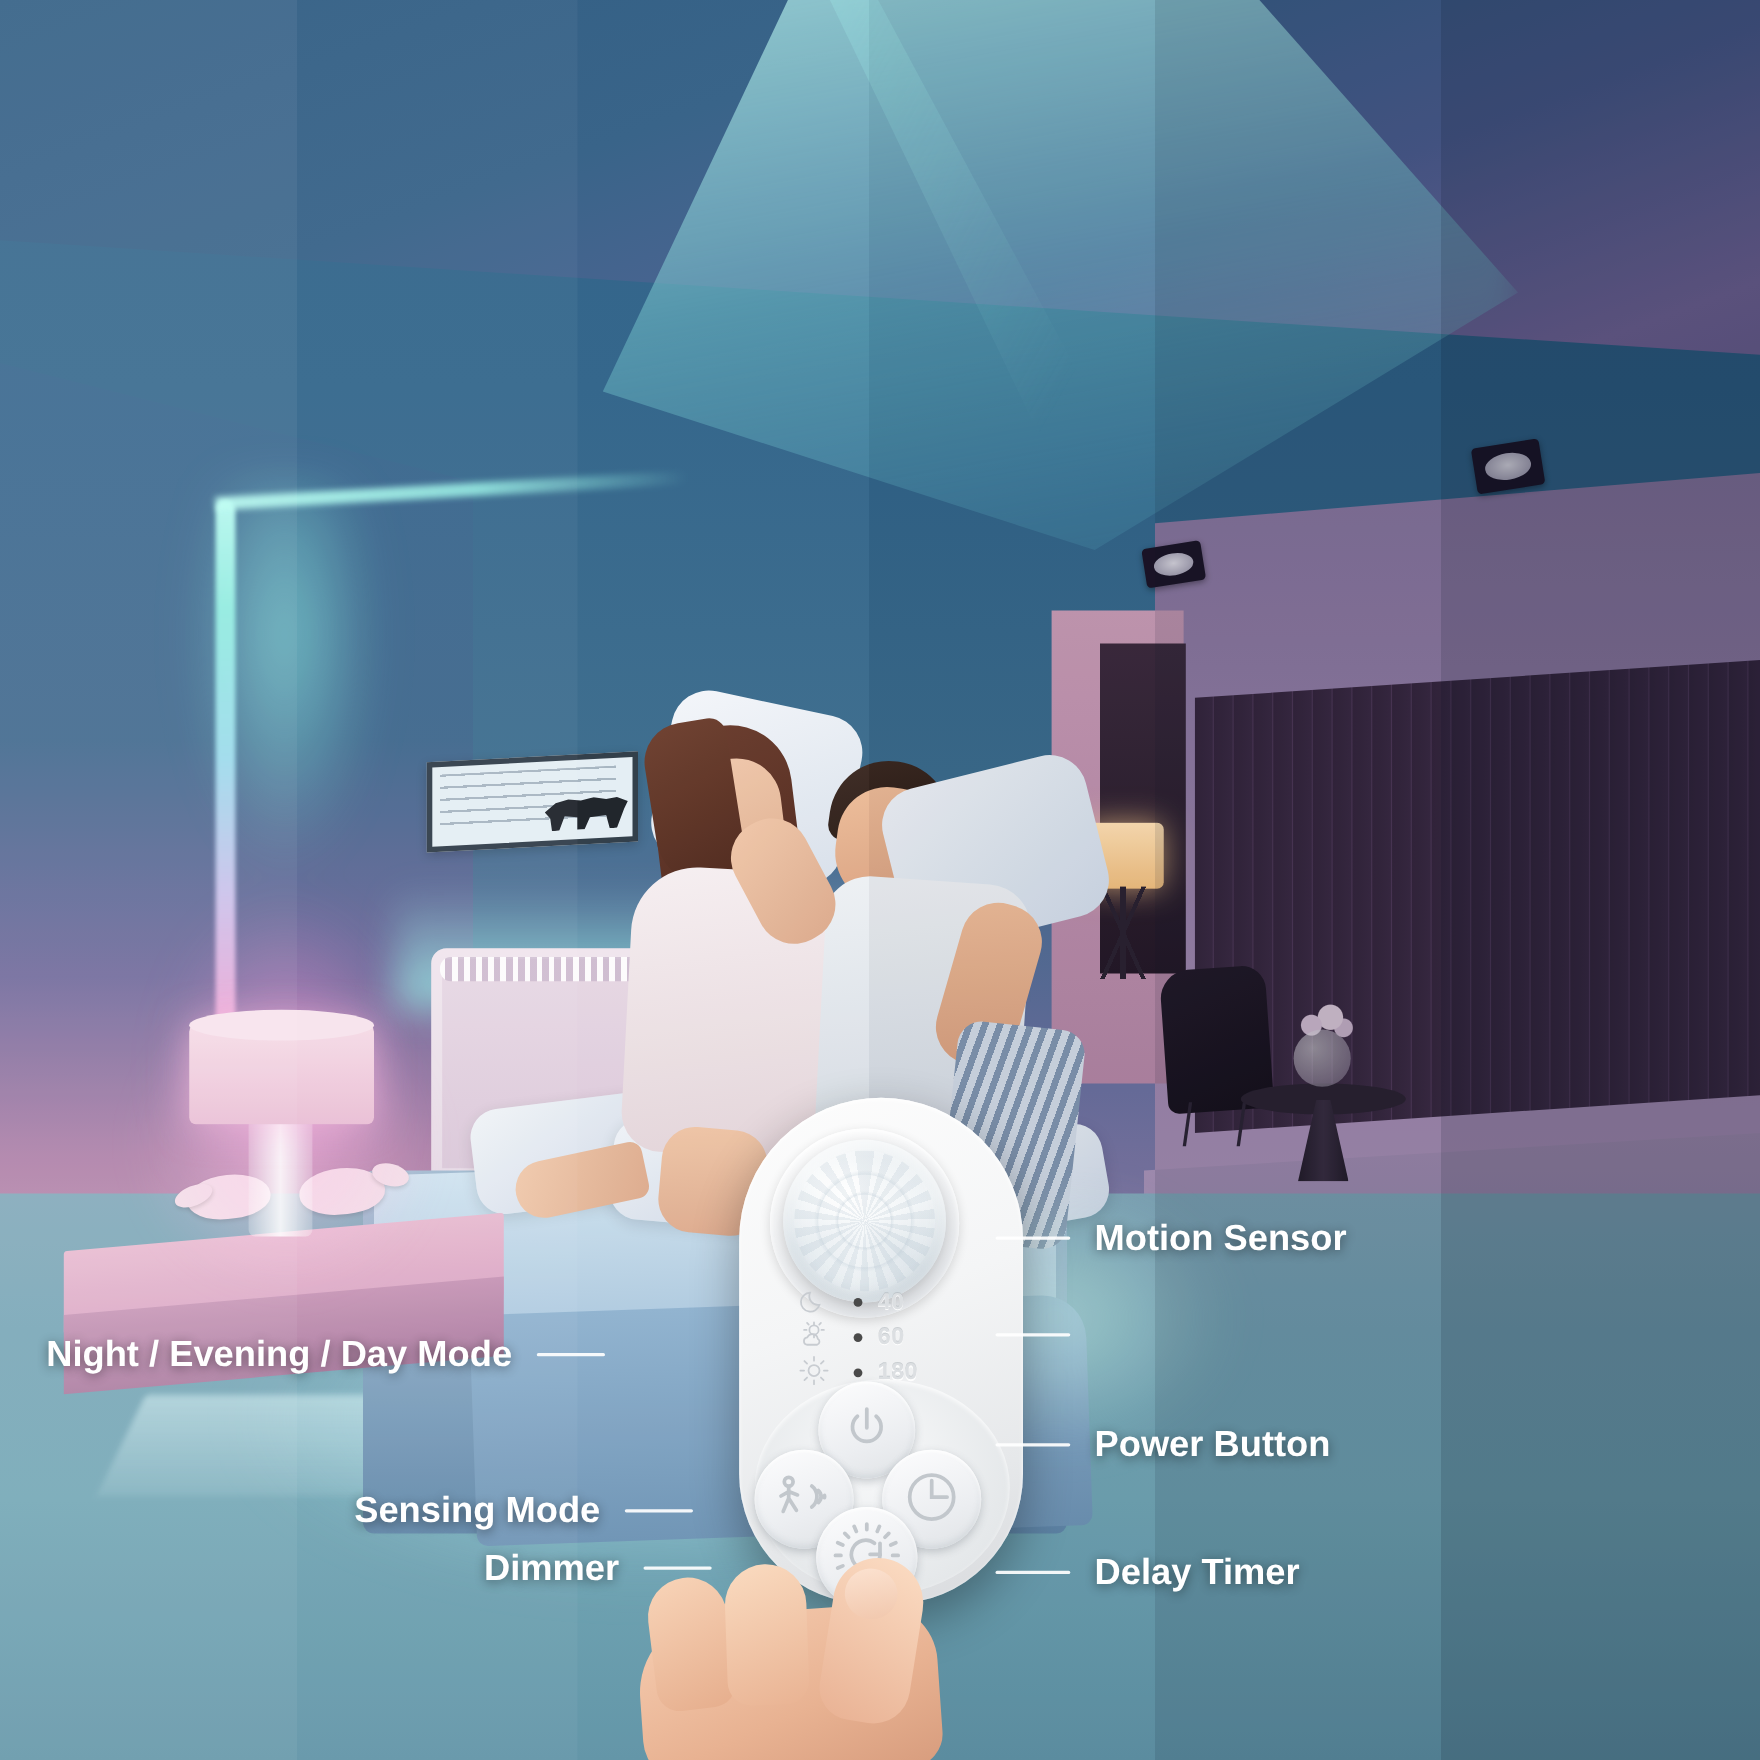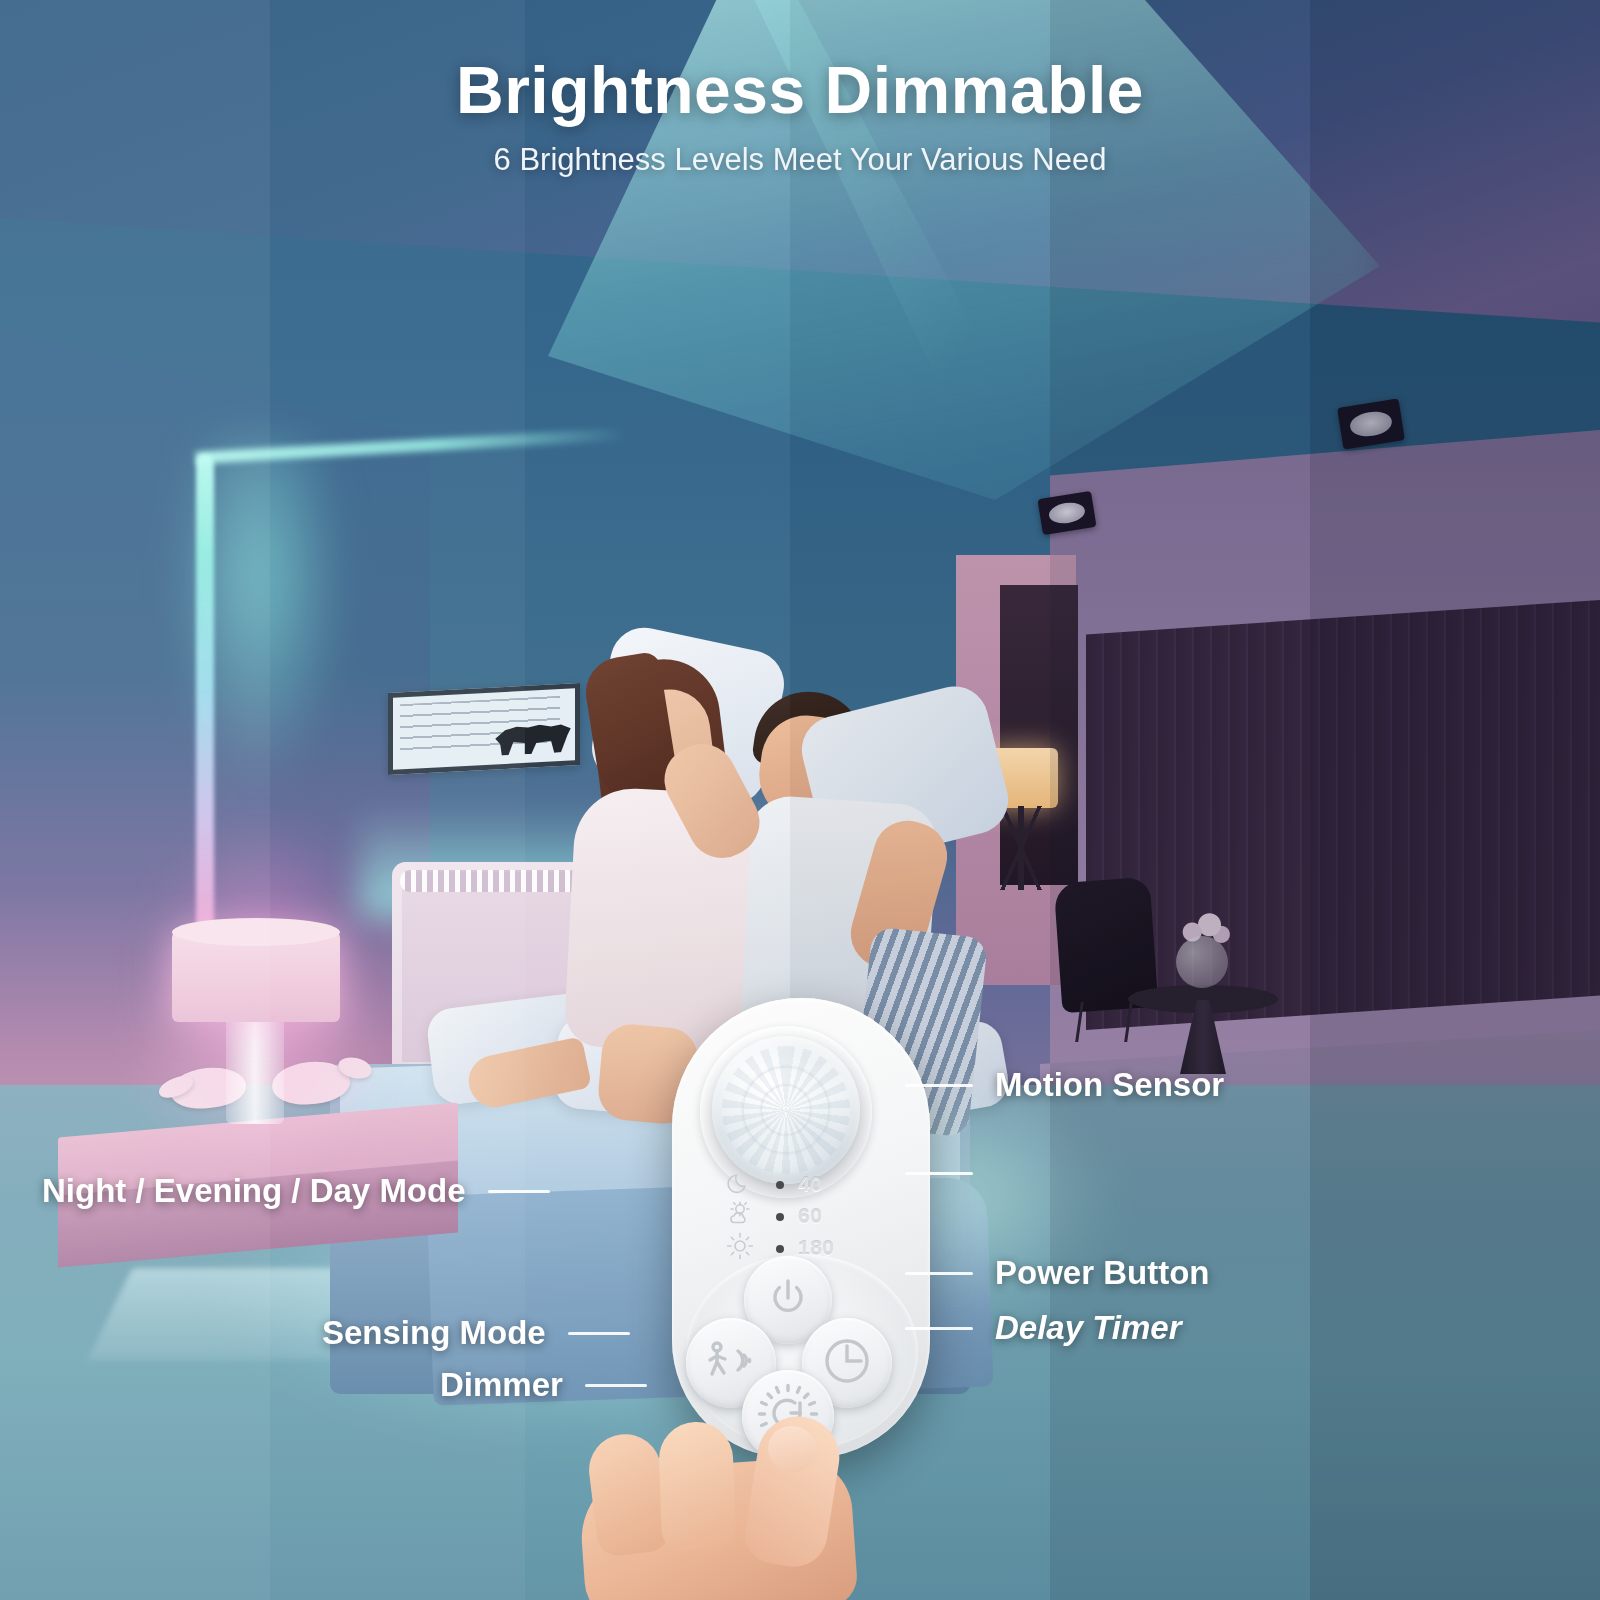--- a/index.html
+++ b/index.html
@@ -286,34 +286,34 @@
     background:linear-gradient(160deg,#f6cdb1,#e8b292 58%,#d79c7d 100%);
     border-radius:70px 54px 30px 40px;transform:rotate(-4deg);
   }
   #finger-i{position:absolute;left:36px;top:22px;width:72px;height:120px;background:linear-gradient(160deg,#f8d4b8,#e6ae8d);border-radius:38px 38px 22px 22px;transform:rotate(-7deg);}
   #finger-m{position:absolute;left:104px;top:10px;width:74px;height:128px;background:linear-gradient(160deg,#fadbc0,#e9b393);border-radius:38px 38px 22px 22px;transform:rotate(-2deg);}
   #thumb{position:absolute;left:196px;top:4px;width:82px;height:150px;background:linear-gradient(200deg,#fbdcc3,#e9b294);border-radius:42px 42px 34px 30px;transform:rotate(9deg);}
   #nail{position:absolute;left:212px;top:14px;width:48px;height:46px;background:linear-gradient(160deg,#fde6d6,#f0c5aa);border-radius:50%;transform:rotate(9deg);opacity:.85;}
   #wrist{position:absolute;left:62px;top:170px;width:216px;height:60px;background:linear-gradient(180deg,#eab796,#d89a7a);border-radius:24px;}
 
   
-  .callout{position:absolute;display:flex;align-items:center;}
+  .callout{position:absolute;display:flex;align-items:center;margin-top:40px;}
   .co-label{
     color:#fff;font-size:33px;font-weight:bold;white-space:nowrap;
     text-shadow:0 2px 10px rgba(0,0,0,.45);
   }
   .leader{height:3px;background:rgba(255,255,255,.92);border-radius:2px;}
 
   #co-motion{left:905px;top:1066px;}
   #co-motion .leader{width:68px;margin-right:22px;}
   #co-seconds{left:905px;top:1172px;}
   #co-seconds .leader{width:68px;margin-right:22px;}
   #co-power{left:905px;top:1254px;}
   #co-power .leader{width:68px;margin-right:22px;}
-  #co-delay{left:905px;top:1309px;font-style:italic;}
+  #co-delay{left:905px;top:1370px;}
   #co-delay .leader{width:68px;margin-right:22px;}
 
   #co-mode{left:42px;top:1172px;}
   #co-mode .leader{width:62px;margin-left:22px;}
   #co-sense{left:322px;top:1314px;}
   #co-sense .leader{width:62px;margin-left:22px;}
   #co-dimmer{left:440px;top:1366px;}
   #co-dimmer .leader{width:62px;margin-left:22px;}
 </style>
 </head>
@@ -407,24 +407,20 @@
 
   <div class="layer" id="bands">
       <div class="dimband" style="left: 0px; width: 270px; background: rgba(255, 255, 255, 0.12);"></div>
       <div class="dimband" style="left: 270px; width: 255px; background: rgba(255, 255, 255, 0.07);"></div>
       <div class="dimband" style="left: 525px; width: 265px; background: rgba(255, 255, 255, 0.03);"></div>
       <div class="dimband" style="left: 790px; width: 260px; background: rgba(10, 20, 40, 0.05);"></div>
       <div class="dimband" style="left: 1050px; width: 260px; background: rgba(10, 18, 38, 0.16);"></div>
       <div class="dimband" style="left: 1310px; width: 290px; background: rgba(8, 14, 34, 0.28);"></div>
     </div>
 
-  <div id="header">
-    <h1 id="title">Brightness Dimmable</h1>
-    <p id="subtitle">6 Brightness Levels Meet Your Various Need</p>
-  </div>
 
 
   <div id="remote"></div>
   <div id="pir-ring"></div>
   <div id="pir-dome"></div>
   <div id="pir-facets"></div>
 
   <div id="indicators">
 
     <div class="ind-row">

